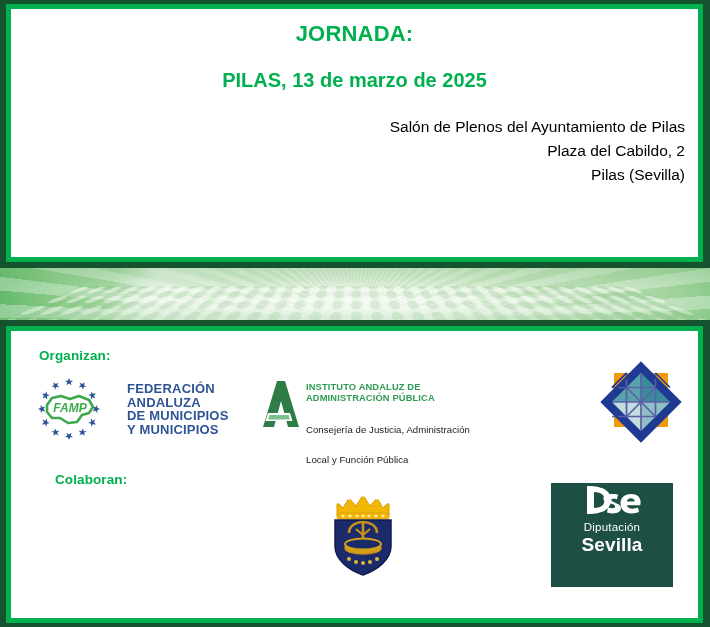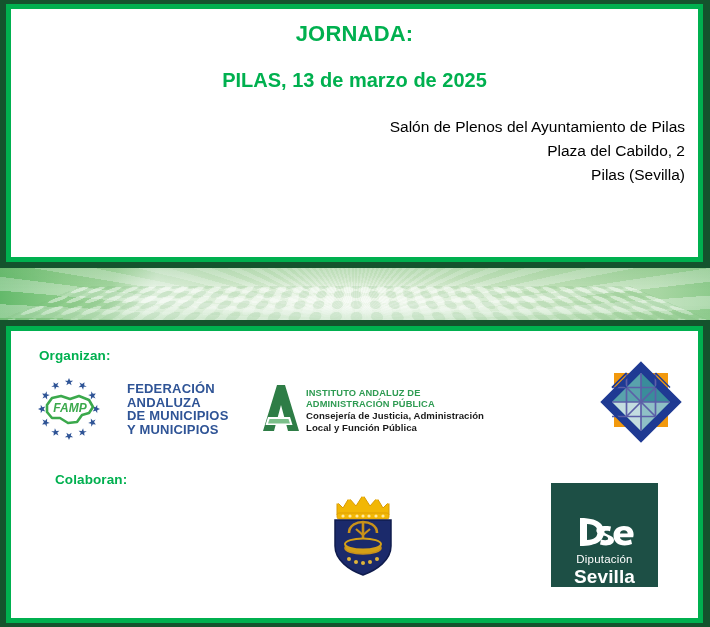--- a/index.html
+++ b/index.html
@@ -147,45 +147,45 @@
     margin-left: 18px;
     color: #2F5496;
     font-size: 13px;
     font-weight: bold;
     line-height: 13.5px;
     letter-spacing: 0.2px;
     white-space: nowrap;
   }
 
   
-  .iaap { left: 246px; top: 48px; width: 250px; height: 60px; display: flex; align-items: center; }
+  .iaap { left: 246px; top: 48px; width: 250px; height: 60px; display: flex; align-items: flex-start; }
   .iaap-mark { flex: 0 0 44px; width: 44px; height: 52px; }
   .iaap-text { margin-left: 5px; padding-top: 3px; }
   .iaap-t1 {
     color: #2E9B52; font-size: 9.3px; font-weight: bold;
     line-height: 11.4px; letter-spacing: 0.15px; white-space: nowrap;
   }
   .iaap-t2 {
-    color: #1A1A1A; font-size: 9.6px; font-weight: bold;
+    color: #1A1A1A; font-size: 9.6px; font-weight: normal;
     line-height: 11.6px; letter-spacing: 0.05px; white-space: nowrap;
-    margin-top: 0;
+    margin-top: 19px;
   }
 
   
   .geo { left: 589px; top: 30px; width: 82px; height: 82px; }
 
   
   .pilas-shield { left: 311px; top: 158px; width: 82px; height: 88px; }
 
   
   .dipu {
-    left: 540px; top: 152px; width: 107px; height: 104px;
+    left: 540px; top: 152px; width: 122px; height: 104px;
     background: #1D4F45;
     display: flex; flex-direction: column;
-    align-items: center; justify-content: flex-end;
+    align-items: center; justify-content: flex-start;
   }
   .dipu-mark { width: 62px; height: 34px; }
   .dipu-t1 {
     color: #ffffff; font-size: 11.5px; line-height: 13px;
     margin-top: 4px; letter-spacing: 0.2px;
   }
   .dipu-t2 {
     color: #ffffff; font-size: 19px; font-weight: bold;
     line-height: 21px; letter-spacing: 0.1px;
   }

